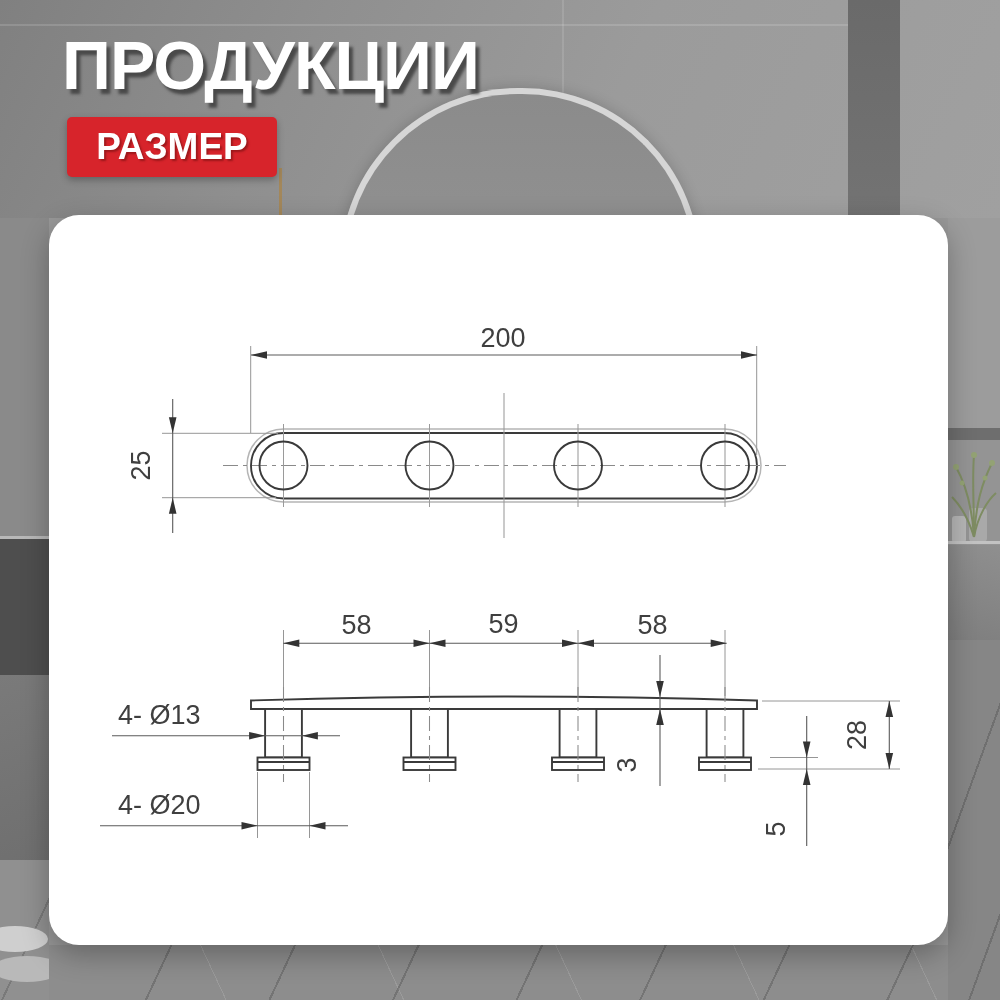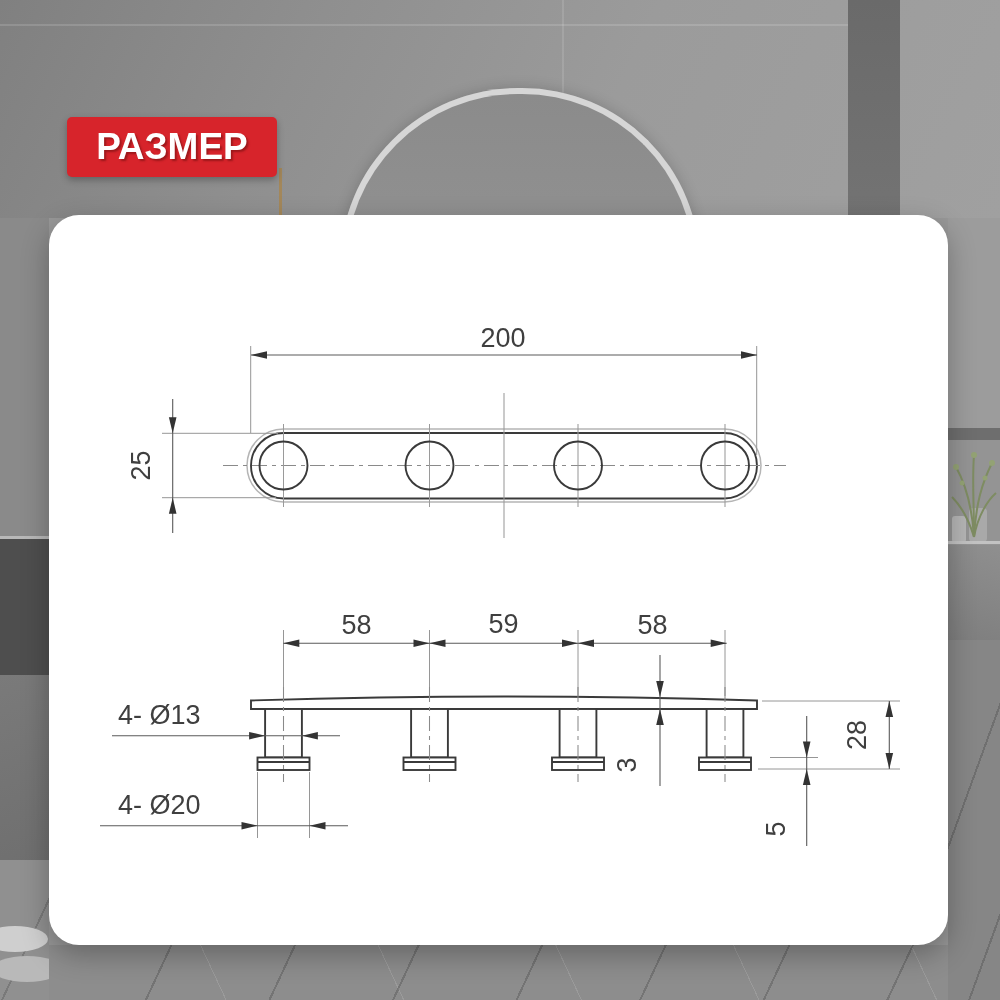--- a/index.html
+++ b/index.html
@@ -108,20 +108,21 @@
         <circle cx="26" cy="10" r="3"></circle>
       <circle cx="14" cy="38" r="2.5"></circle>
         <circle cx="37" cy="33" r="2.5"></circle>
     </g>
   </svg>
   <div class="bg niche-shelf"></div>
   <div class="bg wall-right-low"></div>
   <div class="bg floor-right"></div>
   <div class="bg floor-bottom"></div>
 
+  <div class="title">ПРОДУКЦИИ</div>
   <div class="badge">
     <span>РАЗМЕР</span>
   </div>
 
   <div class="card"></div>
 
   <svg class="drawing" viewBox="0 0 1000 1000">
 
     <g>
       <rect class="rim" x="247" y="429" width="514" height="73" rx="36.5"></rect>

